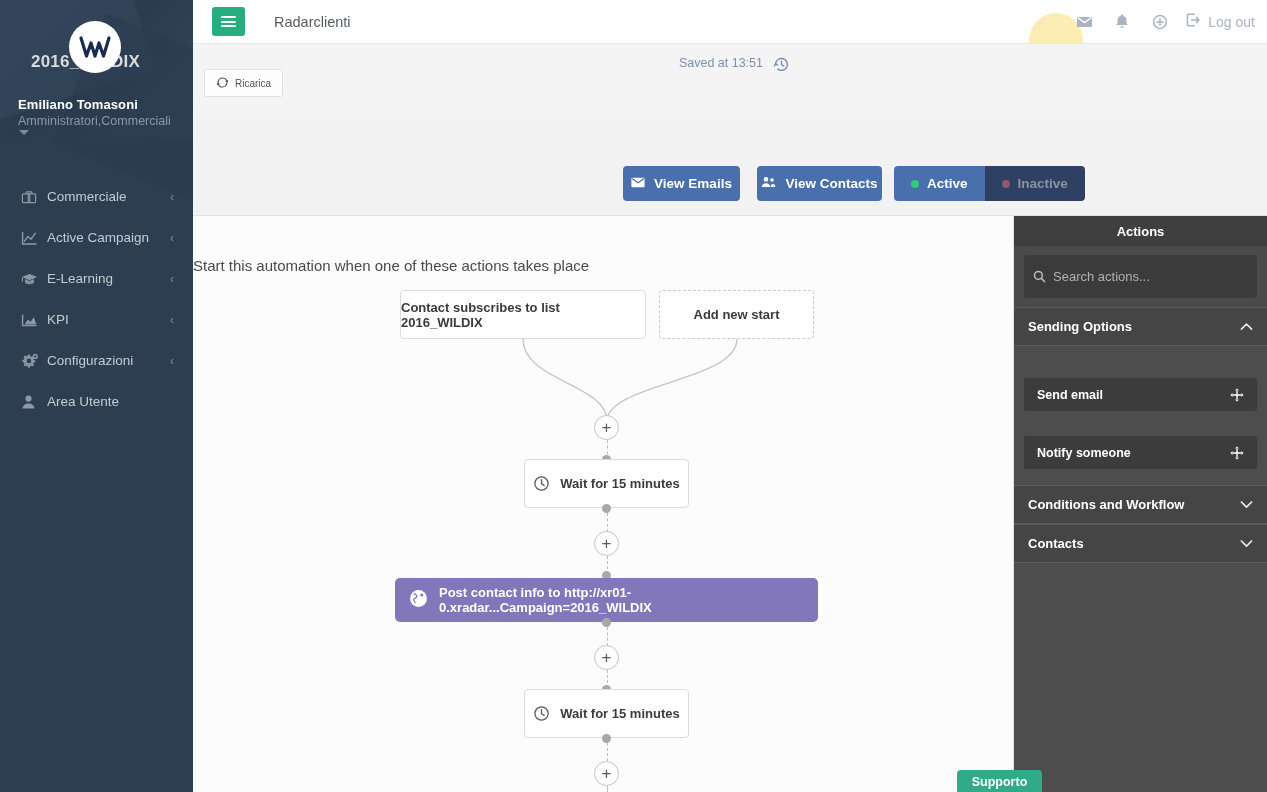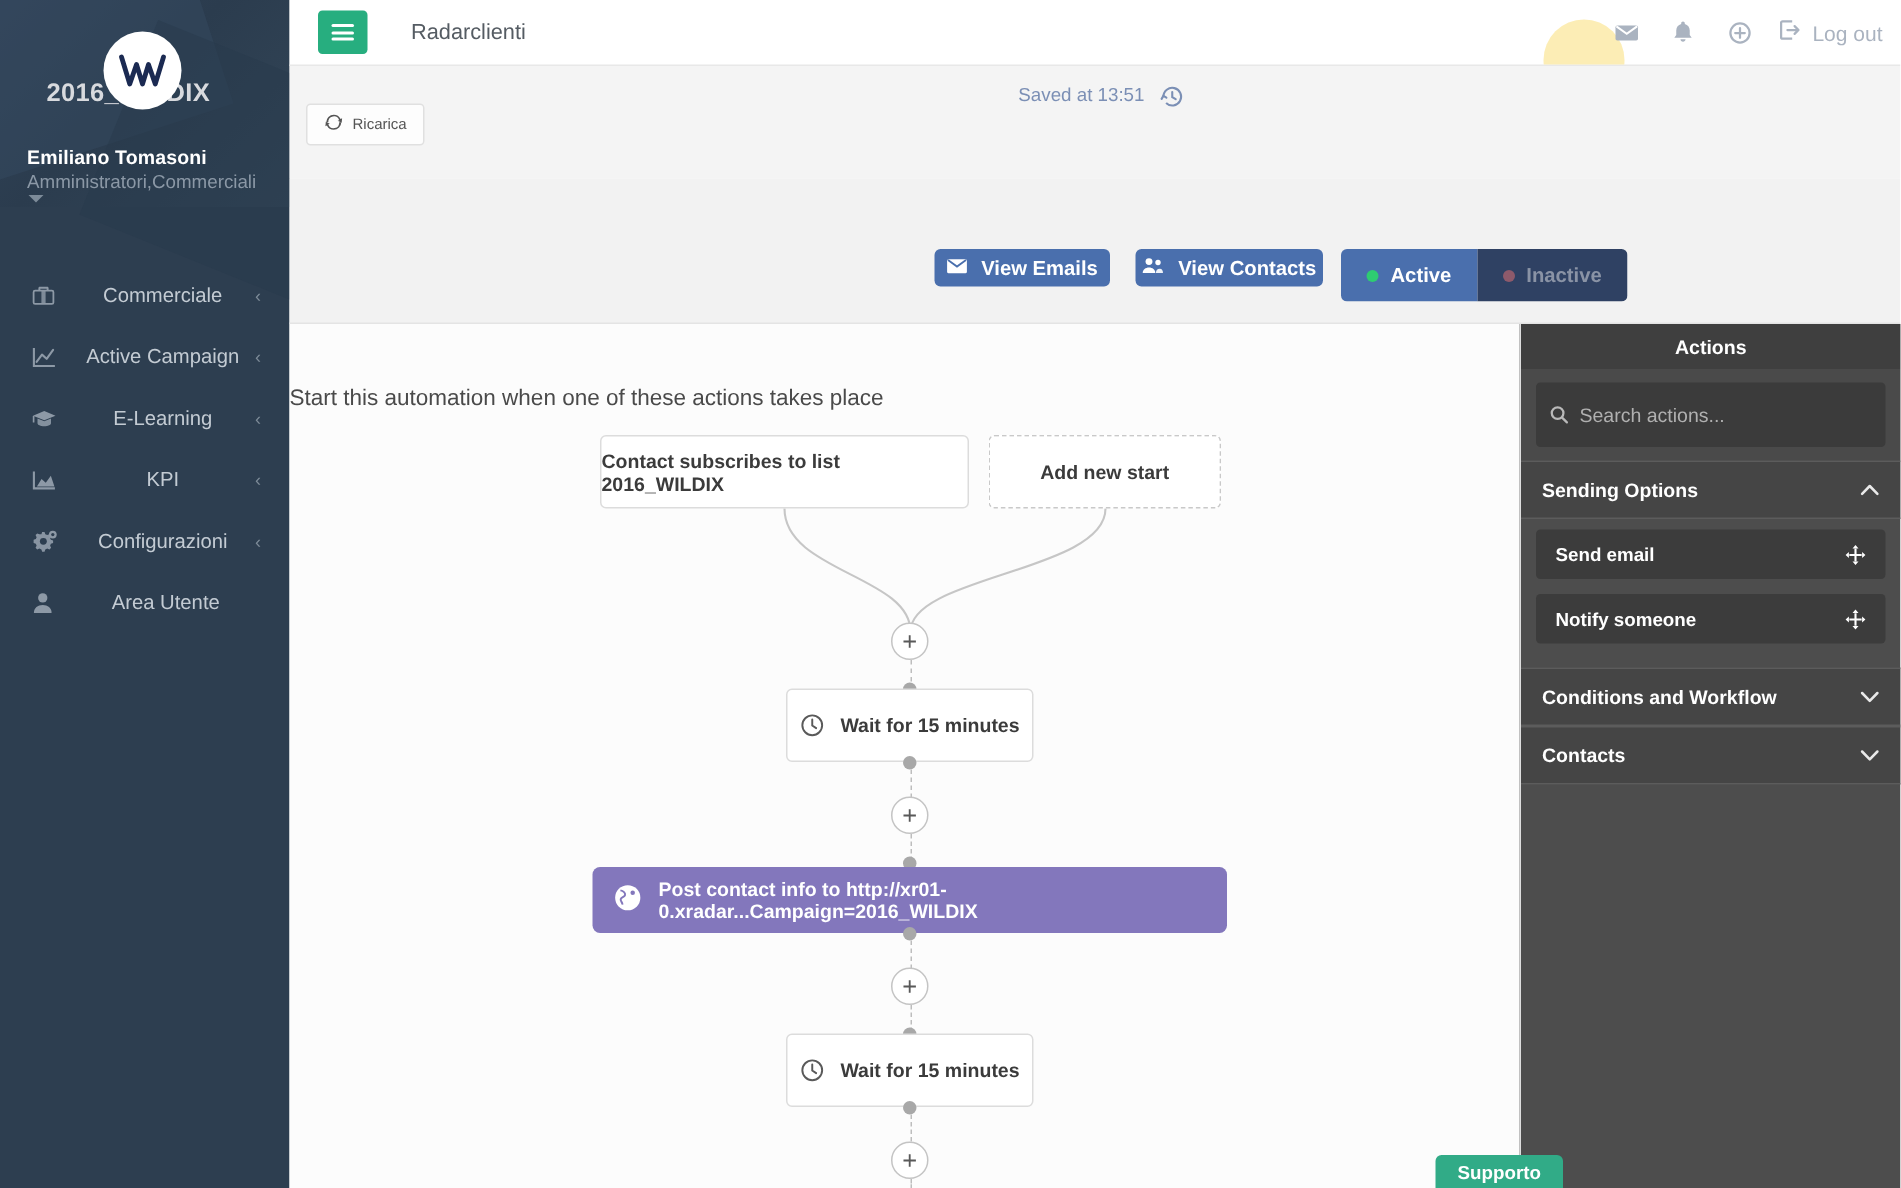--- a/index.html
+++ b/index.html
@@ -58,21 +58,20 @@
   }
   #sidebar-nav { padding-top: 38px; }
   .nav-item {
     position: relative;
     height: 41px;
     display: flex; align-items: center;
     padding-left: 21px;
     color: #c3cbd3;
     font-size: 13.5px;
     cursor: pointer;
-    text-align: center;
   }
   .nav-item .nav-icon {
     width: 26px; flex: 0 0 26px;
     display: flex; align-items: center;
     color: #8d99a6;
   }
   .nav-item .nav-label { flex: 1; }
   .nav-item .nav-chev {
     margin-right: 19px; color: #7e8c99; font-size: 12px;
     line-height: 1;
@@ -153,21 +152,21 @@
     letter-spacing: .2px;
   }
   #saved-wrap {
     position: absolute; right: 477px; top: 56px;
     display: flex; gap: 10px;
   }
   #saved-text { font-size: 12.5px; color: #7b8fb5; }
   #history-icon { color: #7b8fb5; display:flex; cursor:pointer; }
   .hdr-btn {
     position: absolute; top: 166px;
-    height: 25px;
+    height: 35px;
     background: #4a6fad; border-radius: 4px;
     display: flex; align-items: center; justify-content: center; gap: 9px;
     color: #fff; font-size: 13.5px; font-weight: bold;
     cursor: pointer;
   }
   #btn-view-emails { left: 623px; width: 117px; }
   #btn-view-contacts { left: 757px; width: 125px; }
   #status-toggle {
     position: absolute; left: 894px; top: 166px;
     height: 35px; display: flex; border-radius: 4px; overflow: hidden;
@@ -269,20 +268,21 @@
     cursor: pointer;
   }
   .group-body { padding: 7px 10px 6px; }
   .action-item {
     height: 33px; background: #3c3c3c; border-radius: 3px;
     margin-bottom: 10px;
     display: flex; align-items: center; justify-content: space-between;
     padding: 0 13px;
     color: #ffffff; font-size: 12.5px; font-weight: bold;
     cursor: move;
+    margin-top: 25px;
   }
   .action-item .drag { color: #ffffff; display: flex; }
   .chev { color: #e9e9e9; display: flex; }
 
   
   #support-btn {
     position: absolute; left: 957px; top: 770px;
     width: 85px; height: 24px;
     background: #31ab87; border-radius: 4px 4px 0 0;
     display: flex; align-items: center; justify-content: center;

